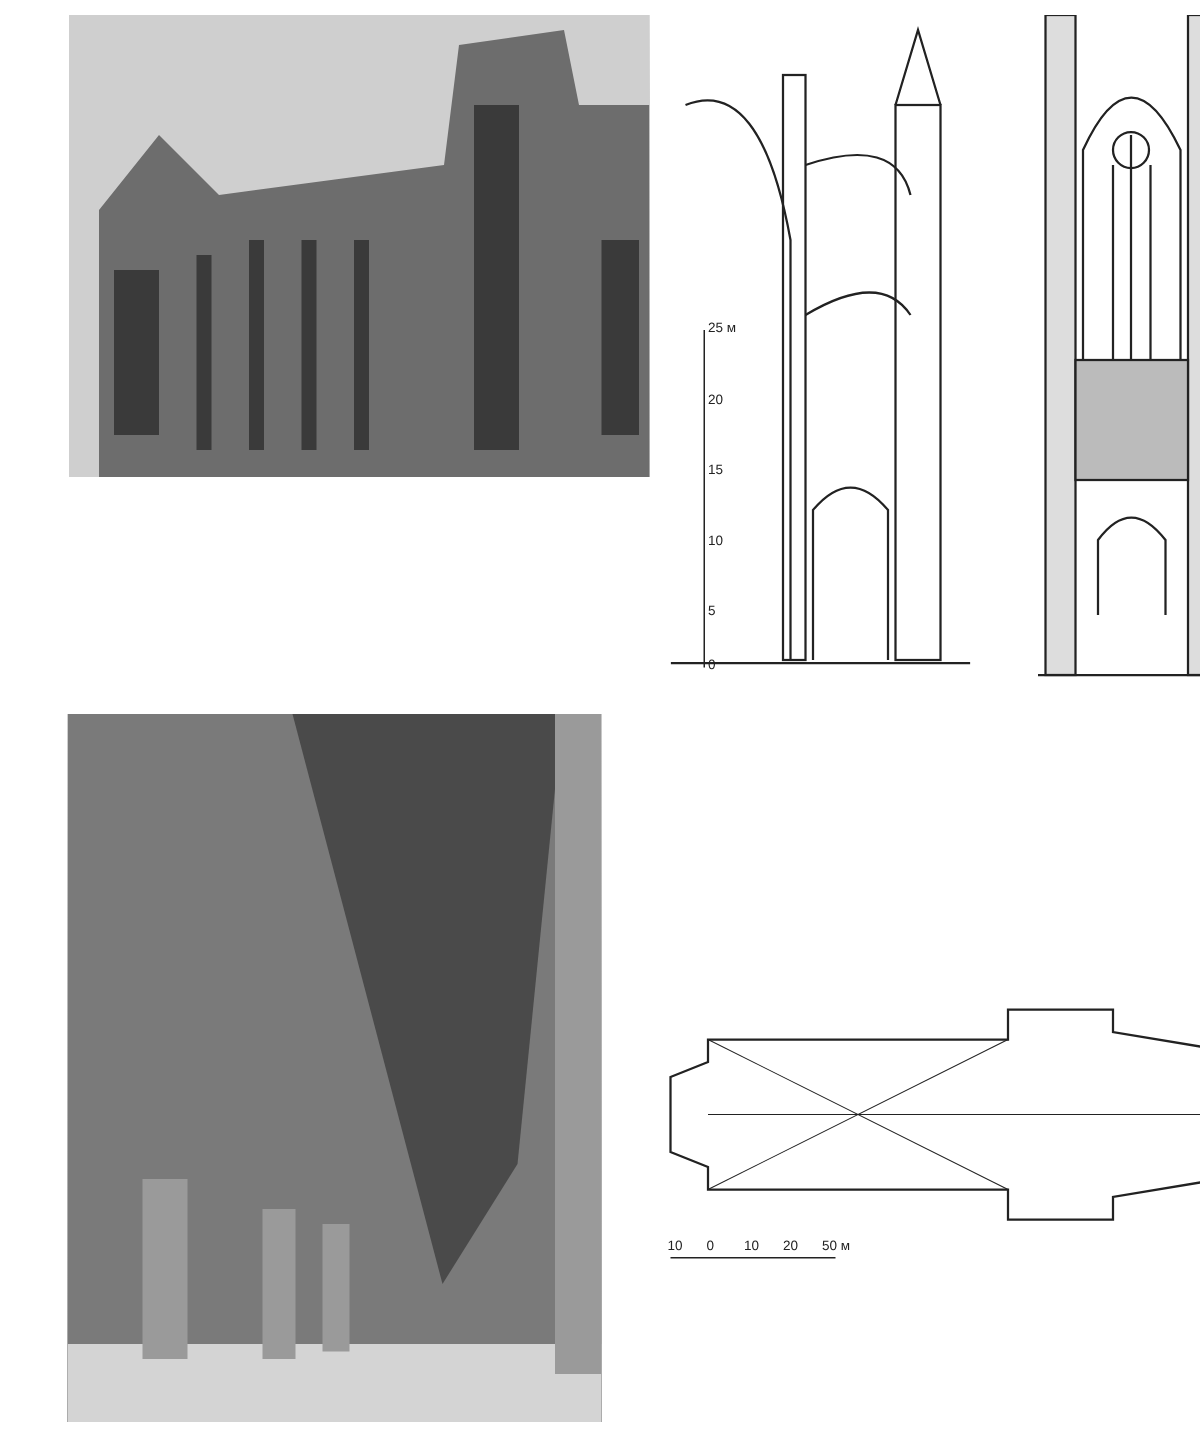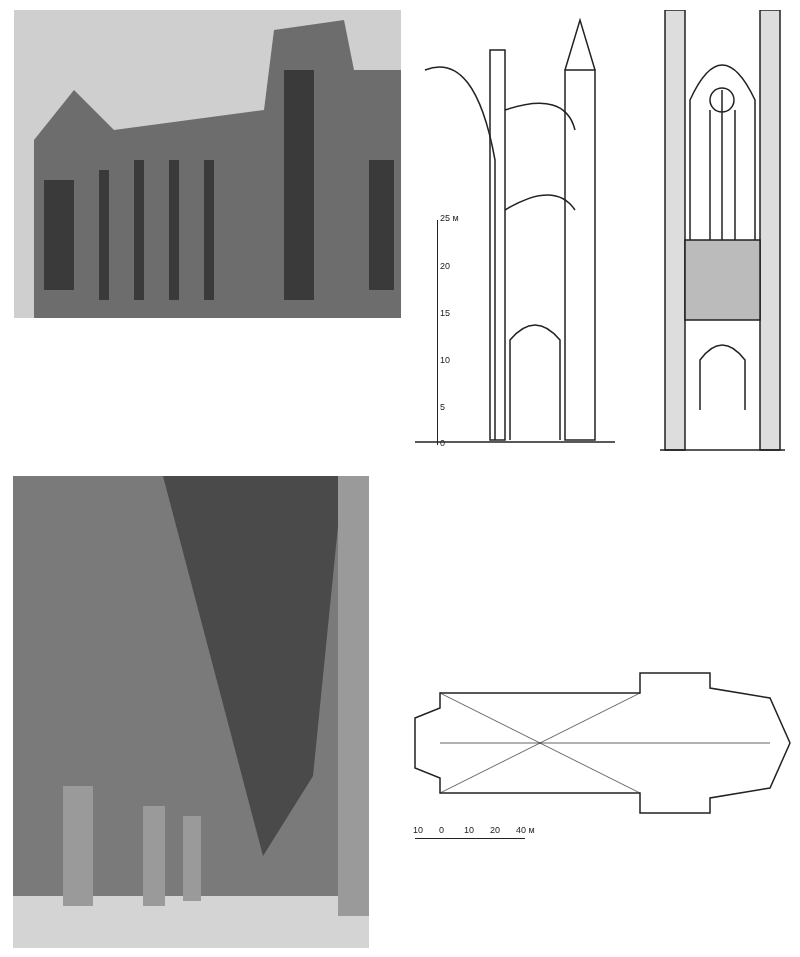--- a/index.html
+++ b/index.html
@@ -1,17 +1,17 @@
 <!DOCTYPE html>
 <html><head>
 <meta charset="utf-8">
 <style>
   html,body{margin:0;padding:0;background:#fff;}
   body{width:800px;height:957px;position:relative;overflow:hidden;font-family:"Liberation Sans",sans-serif;}
-  .fig{position:absolute;overflow:hidden;}
+  .fig{position:absolute;overflow:hidden;margin-left:32px;}
   .photo{background:linear-gradient(180deg,#bdbdbd 0%,#8a8a8a 40%,#5a5a5a 100%);}
   .draw{background:#fff;}
   .scale-label{position:absolute;font-size:9px;color:#222;}
   .scale-line{position:absolute;background:#222;}
 </style>
 </head>
 <body>
 
 <div class="fig photo" style="left:14px;top:10px;width:387px;height:308px;">
   <svg width="387" height="308">
@@ -85,14 +85,14 @@
       <line x1="30" y1="25" x2="230" y2="125"></line>
       <line x1="30" y1="125" x2="230" y2="25"></line>
       <line x1="30" y1="75" x2="360" y2="75"></line>
     </g>
   </svg>
   <div class="scale-line" style="left:5px;top:170px;width:110px;height:1px;"></div>
   <span class="scale-label" style="left:3px;top:157px;">10</span>
   <span class="scale-label" style="left:29px;top:157px;">0</span>
   <span class="scale-label" style="left:54px;top:157px;">10</span>
   <span class="scale-label" style="left:80px;top:157px;">20</span>
-  <span class="scale-label" style="left:106px;top:157px;">40 м</span>
+  <span class="scale-label" style="left:106px;top:157px;">50 м</span>
 </div>
 
 </body></html>

